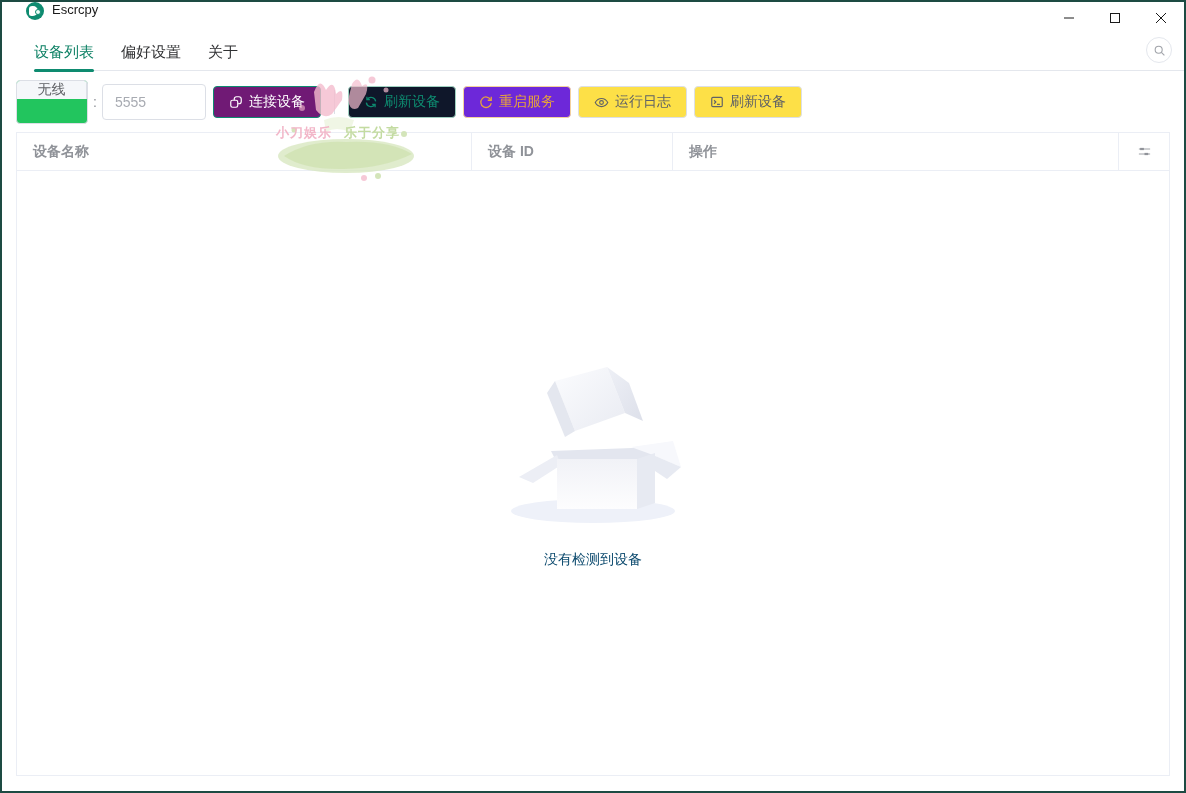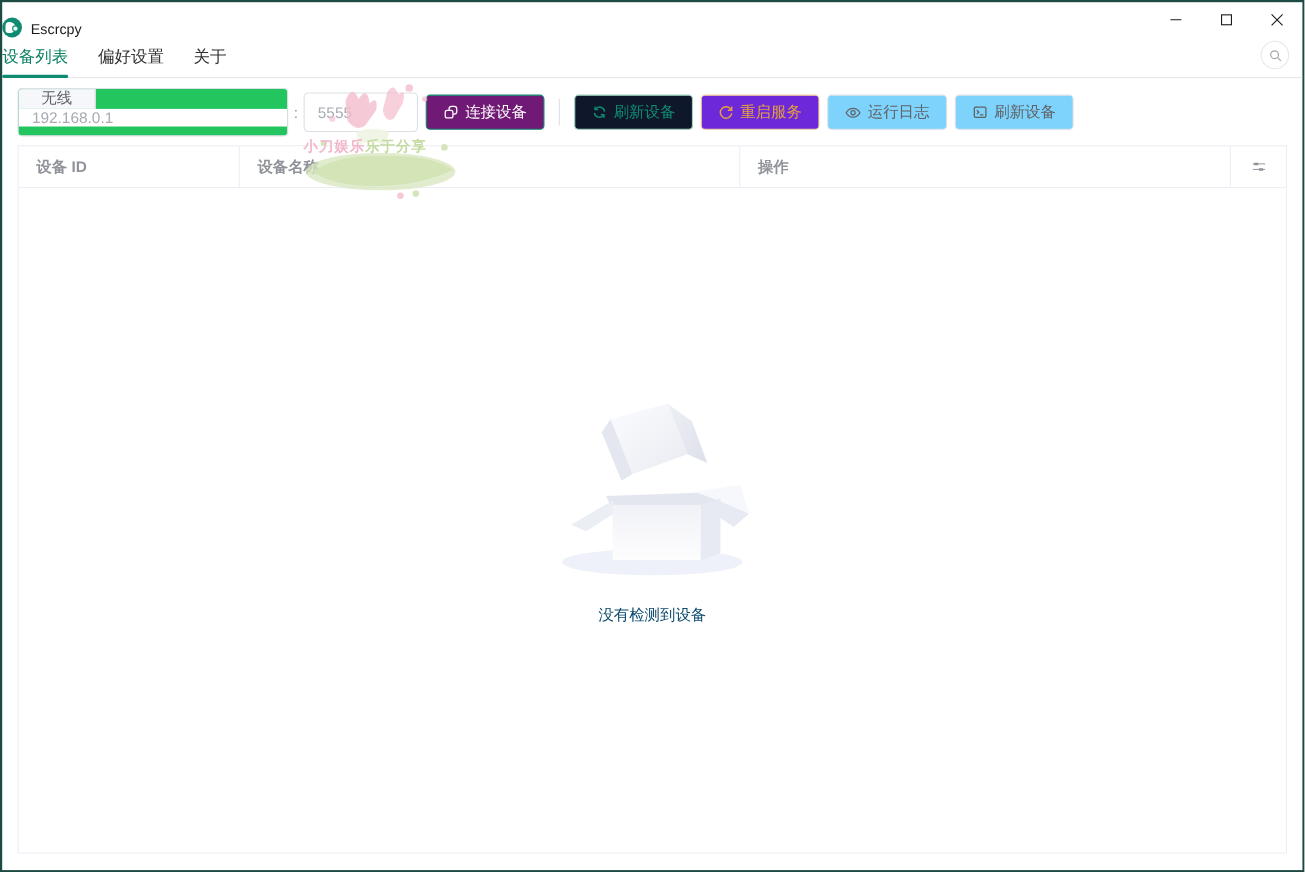--- a/index.html
+++ b/index.html
@@ -6,42 +6,42 @@
   html,body { width:1186px; height:793px; }
   body {
     font-family:"Liberation Sans","DejaVu Sans",sans-serif;
     background:#fff; color:#303133; overflow:hidden; position:relative;
   }
   .window {
     position:absolute; inset:0; background:#fff;
     border:2px solid #1d4b43;
   }
   
-  .titlebar { position:relative; height:32px; display:flex; align-items:flex-end; padding-left:0; }
+  .titlebar { position:relative; height:32px; display:flex; align-items:flex-start; padding-left:24px; }
   .app-logo { width:18px; height:18px; border-radius:50%; background:#0e8b70; position:relative; flex:0 0 auto; }
   .app-logo::before { content:""; position:absolute; left:3px; top:4px; width:9px; height:10px; background:#fff; border-radius:4px 6px 6px 3px; }
   .app-logo::after { content:""; position:absolute; right:3px; top:7px; width:4px; height:4px; background:#eafff8; border-radius:50%; border:1px solid #0e8b70; }
   .app-title { margin-left:8px; font-size:13px; color:#1a1a1a; }
   .win-controls { position:absolute; right:0; top:0; height:32px; display:flex; }
   .win-btn { width:46px; height:32px; display:flex; align-items:center; justify-content:center; cursor:pointer; color:#1a1a1a; }
   
-  .tabbar { position:relative; height:37px; border-bottom:1px solid #e4e7ed; display:flex; align-items:flex-end; padding:0 0; }
+  .tabbar { position:relative; height:37px; border-bottom:1px solid #e4e7ed; display:flex; align-items:flex-start; padding:0 0;margin-left:32px; }
   .tab { position:relative; height:37px; display:flex; align-items:center; font-size:15px; color:#303133; cursor:pointer; margin-right:27px; }
   .tab.active { color:#0c8064; font-weight:500; }
   .tab.active::after { content:""; position:absolute; left:0; right:0; bottom:-1px; height:3px; background:#0e8b70; border-radius:2px; }
   .search-btn { position:absolute; right:12px; top:3px; width:26px; height:26px; border-radius:50%; border:1px solid #e4e7ed; background:#fff; display:flex; align-items:center; justify-content:center; color:#a0a3a9; cursor:pointer; }
   
   .toolbar { position:absolute; left:14px; top:84px; right:14px; height:32px; display:flex; align-items:center; }
   .input-group { display:flex; height:44px; border:1px solid #dcdfe6; border-radius:4px; overflow:hidden; background:#22c55e;flex-direction:column; }
   .prepend { width:70px; background:#f5f7fa; border-right:1px solid #dcdfe6; display:flex; align-items:center; justify-content:center; font-size:14px; color:#606266; }
   .ip-input { width:244px; border:none; outline:none; padding:0 12px; font-size:14px; color:#606266; }
   .colon { margin:0 5px; color:#909399; font-size:14px; }
   .port-input { width:104px; height:32px; border:1px solid #dcdfe6; border-radius:4px; outline:none; padding:17px 12px; font-size:14px; color:#701a75; }
   .ip-input::placeholder,.port-input::placeholder { color:#a8abb2; }
-  .btn { height:32px; display:inline-flex; align-items:center; justify-content:center; gap:6px; border-radius:4px; font-size:14px; padding:0 15px; cursor:pointer; border:1px solid #dcdfe6; background:#7dd3fc; color:#606266; white-space:nowrap; }
+  .btn { height:32px; display:inline-flex; align-items:center; justify-content:center; gap:6px; border-radius:4px; font-size:14px; padding:0 15px; cursor:pointer; border:1px solid #dcdfe6; background:#fde047; color:#606266; white-space:nowrap; }
   .btn svg { flex:0 0 auto; }
   .btn-primary { background:#701a75; border-color:#0e8b70; color:#fff; margin-left:7px; }
   .btn-success { background:#0f172a; border-color:#9ed1c0; color:#0e8b70; }
   .btn-warning { background:#6d28d9; border-color:#f3d19e; color:#e6a23c; }
   .toolbar-divider { width:1px; height:24px; background:#dcdfe6; margin:0 13px; }
   .btn + .btn { margin-left:7px; }
   
   .device-table { position:absolute; left:14px; right:14px; top:130px; bottom:15px; border:1px solid #ebeef5; background:#fff; }
   .thead { display:flex; height:38px; border-bottom:1px solid #ebeef5; align-items:stretch; }
   .th { display:flex; align-items:center; padding:0 16px; font-size:14px; font-weight:600; color:#909399; border-right:1px solid #ebeef5; }
@@ -49,21 +49,21 @@
   .th-name { width:455px; }
   .th-action { flex:1; }
   .th-gear { width:50px; display:flex; align-items:center; justify-content:center; border-right:none; color:#909399; cursor:pointer; }
   
   .empty-wrap { position:absolute; left:0; right:0; top:226px; display:flex; flex-direction:column; align-items:center; }
   .empty-text { margin-top:26px; font-size:14px; color:#0c4a6e; }
   
   .watermark { position:absolute; left:252px; top:72px; width:180px; height:108px; pointer-events:none; z-index:5; }
   .wm-text { position:absolute; left:22px; top:50px; font-size:13px; font-weight:700; letter-spacing:1px; white-space:nowrap; }
   .wm-pink { color:#f2b6c8; }
-  .wm-green { color:#c3dba1; margin-left:0; }
+  .wm-green { color:#c3dba1; margin-left:12px; }
 </style>
 </head>
 <body>
 
 <div class="window">
 
   <div class="titlebar">
     <div class="app-logo"></div>
     <div class="app-title">Escrcpy</div>
     <div class="win-controls">
@@ -93,21 +93,20 @@
       <svg width="13" height="13" viewBox="0 0 24 24" fill="none" stroke="currentColor" stroke-width="2">
         <circle cx="10.5" cy="10.5" r="6.5"></circle>
           <line x1="15.5" y1="15.5" x2="21" y2="21"></line>
       </svg>
     </div>
   </div>
 
   <div class="toolbar">
     <div class="input-group">
       <div class="prepend">无线</div>
-      <input class="ip-input" placeholder="192.168.0.1" style="">
     </div>
     <span class="colon">:</span>
     <input class="port-input" placeholder="5555" style="">
 
     <button class="btn btn-primary">
       <svg width="14" height="14" viewBox="0 0 24 24" fill="none" stroke="currentColor" stroke-width="2">
         <rect x="3" y="9" width="12" height="12" rx="3"></rect>
           <path d="M9 9V7a4 4 0 0 1 4-4h4a4 4 0 0 1 4 4v4a4 4 0 0 1-4 4h-2"></path>
       </svg>
       <span>连接设备</span>
@@ -166,22 +165,22 @@
       <circle cx="124" cy="102" r="3" fill="#cfe2b2" opacity="0.9"></circle>
       <path d="M70 46 Q84 40 100 46 L96 58 Q82 52 72 58 Z" fill="#eef5e2" opacity="0.9"></path>
     </svg>
     <div class="wm-text">
       <span class="wm-pink">小刀娱乐</span><span class="wm-green">乐于分享</span>
     </div>
   </div>
 
   <div class="device-table">
     <div class="thead">
+      <div class="th th-name">设备名称</div>
       <div class="th th-id">设备 ID</div>
-      <div class="th th-name">设备名称</div>
       <div class="th th-action">操作</div>
       <div class="th th-gear">
         <svg width="15" height="15" viewBox="0 0 24 24" fill="none" stroke="currentColor">
           <line x1="3" y1="8" x2="21" y2="8" stroke-width="1.4"></line>
           <line x1="5" y1="8" x2="11" y2="8" stroke-width="3.6"></line>
           <line x1="3" y1="16" x2="21" y2="16" stroke-width="1.4"></line>
           <line x1="12" y1="16" x2="18" y2="16" stroke-width="3.6"></line>
         </svg>
       </div>
     </div>

